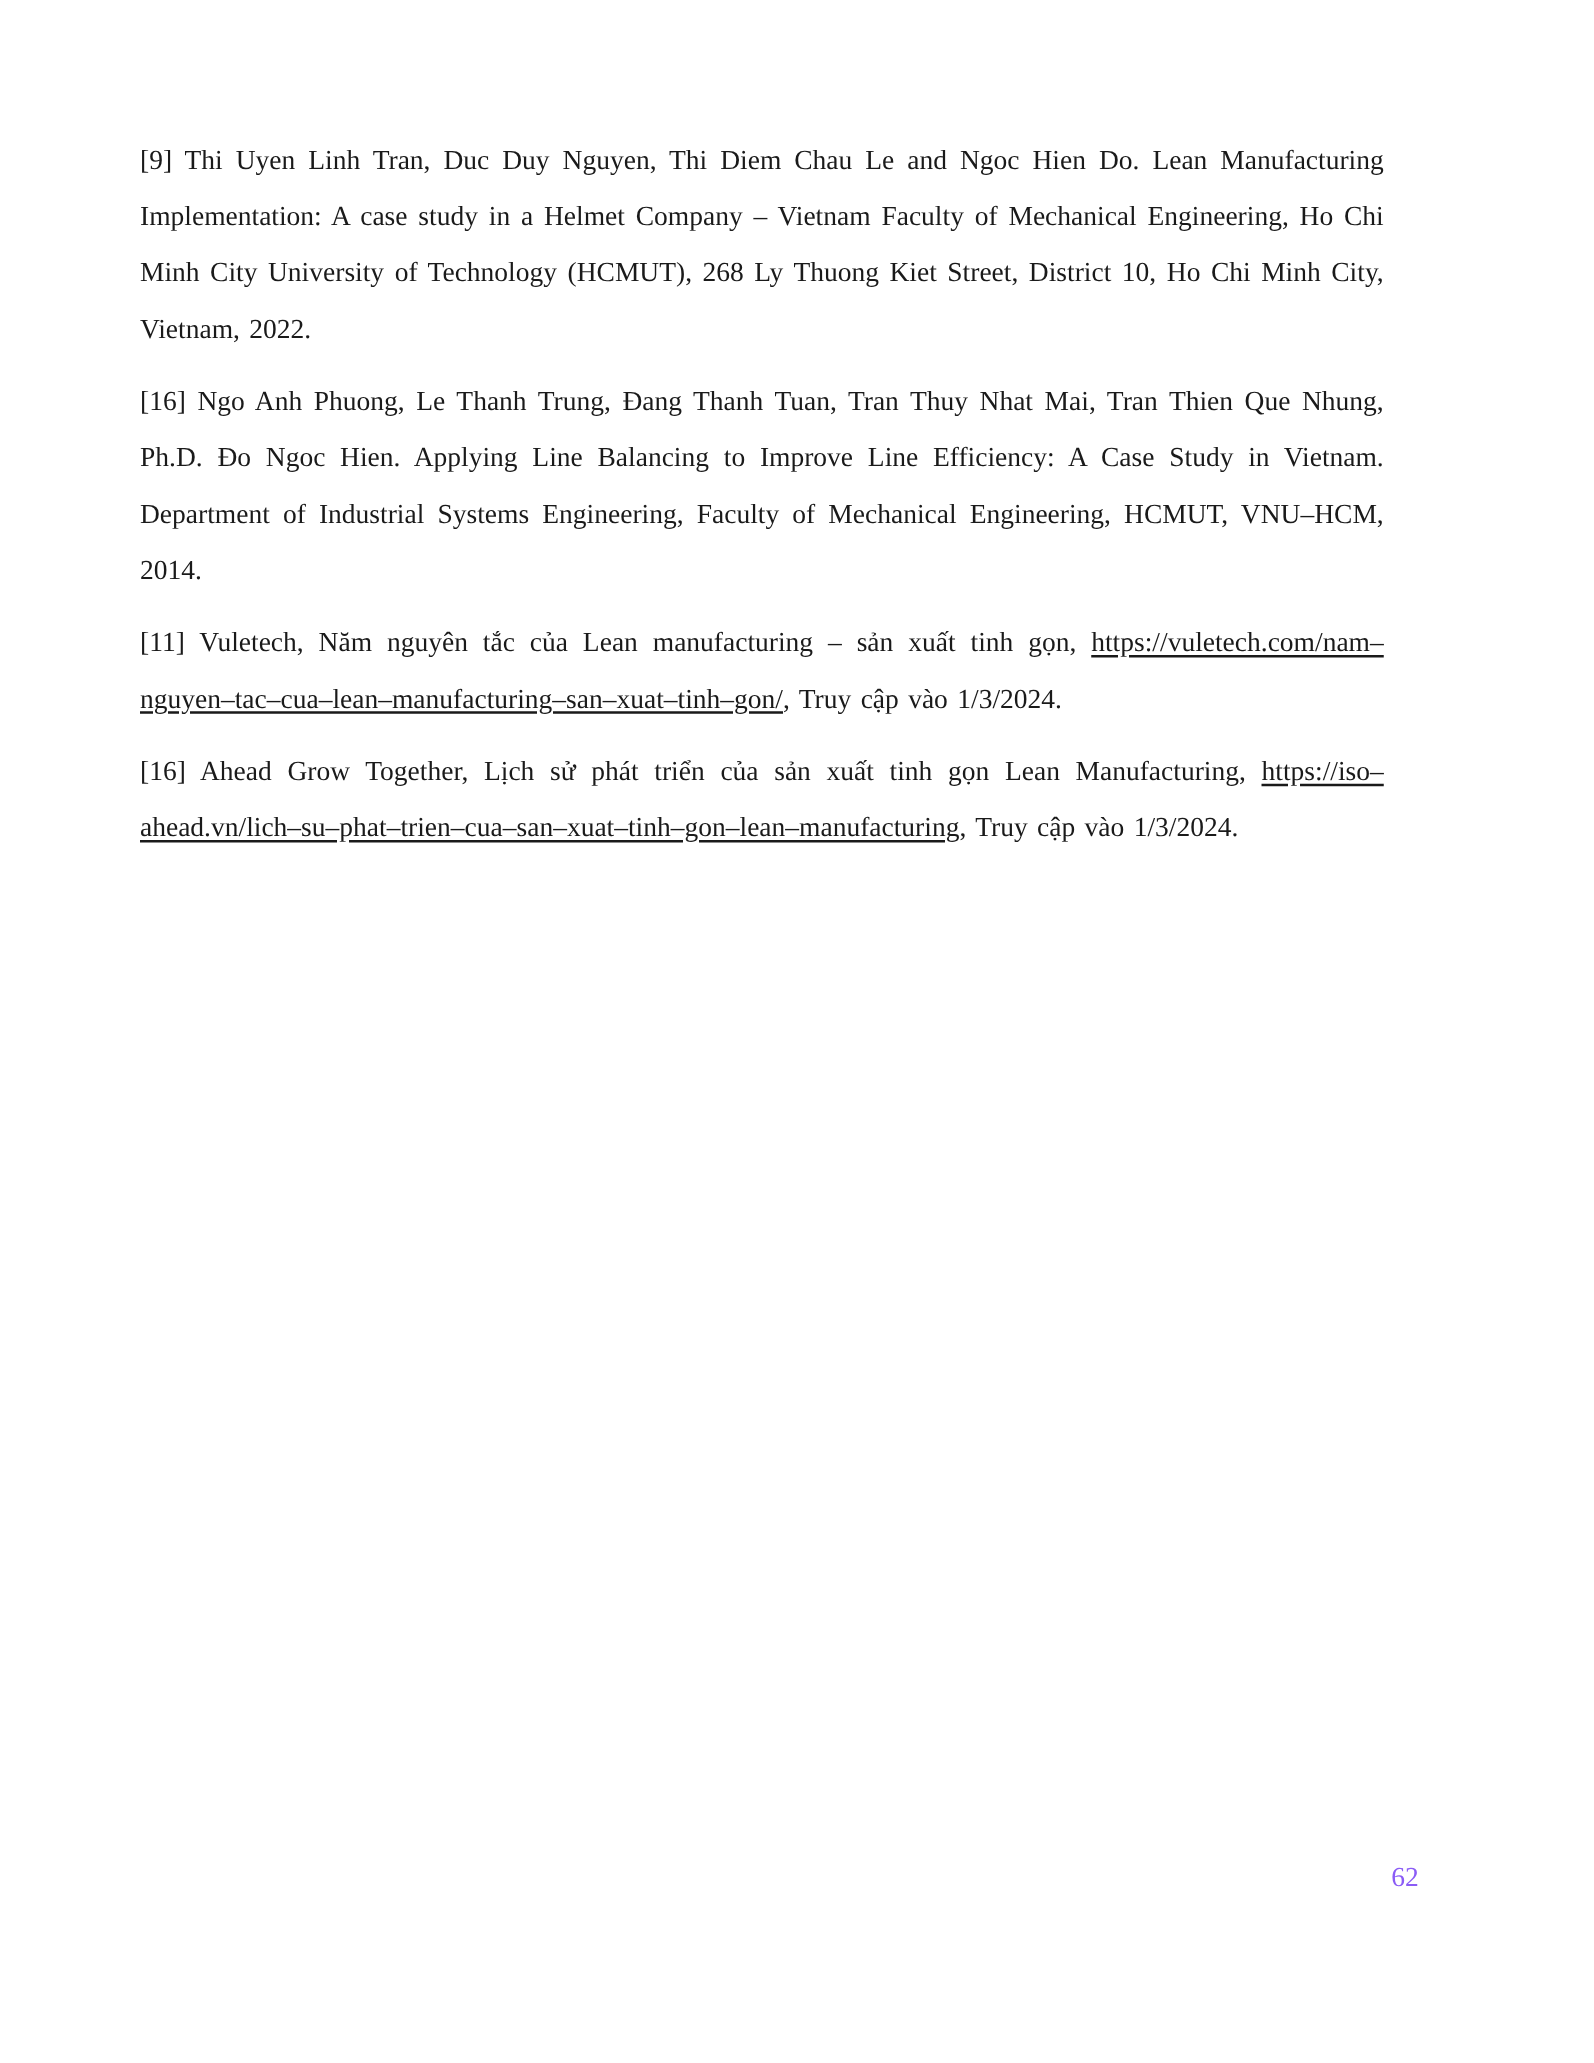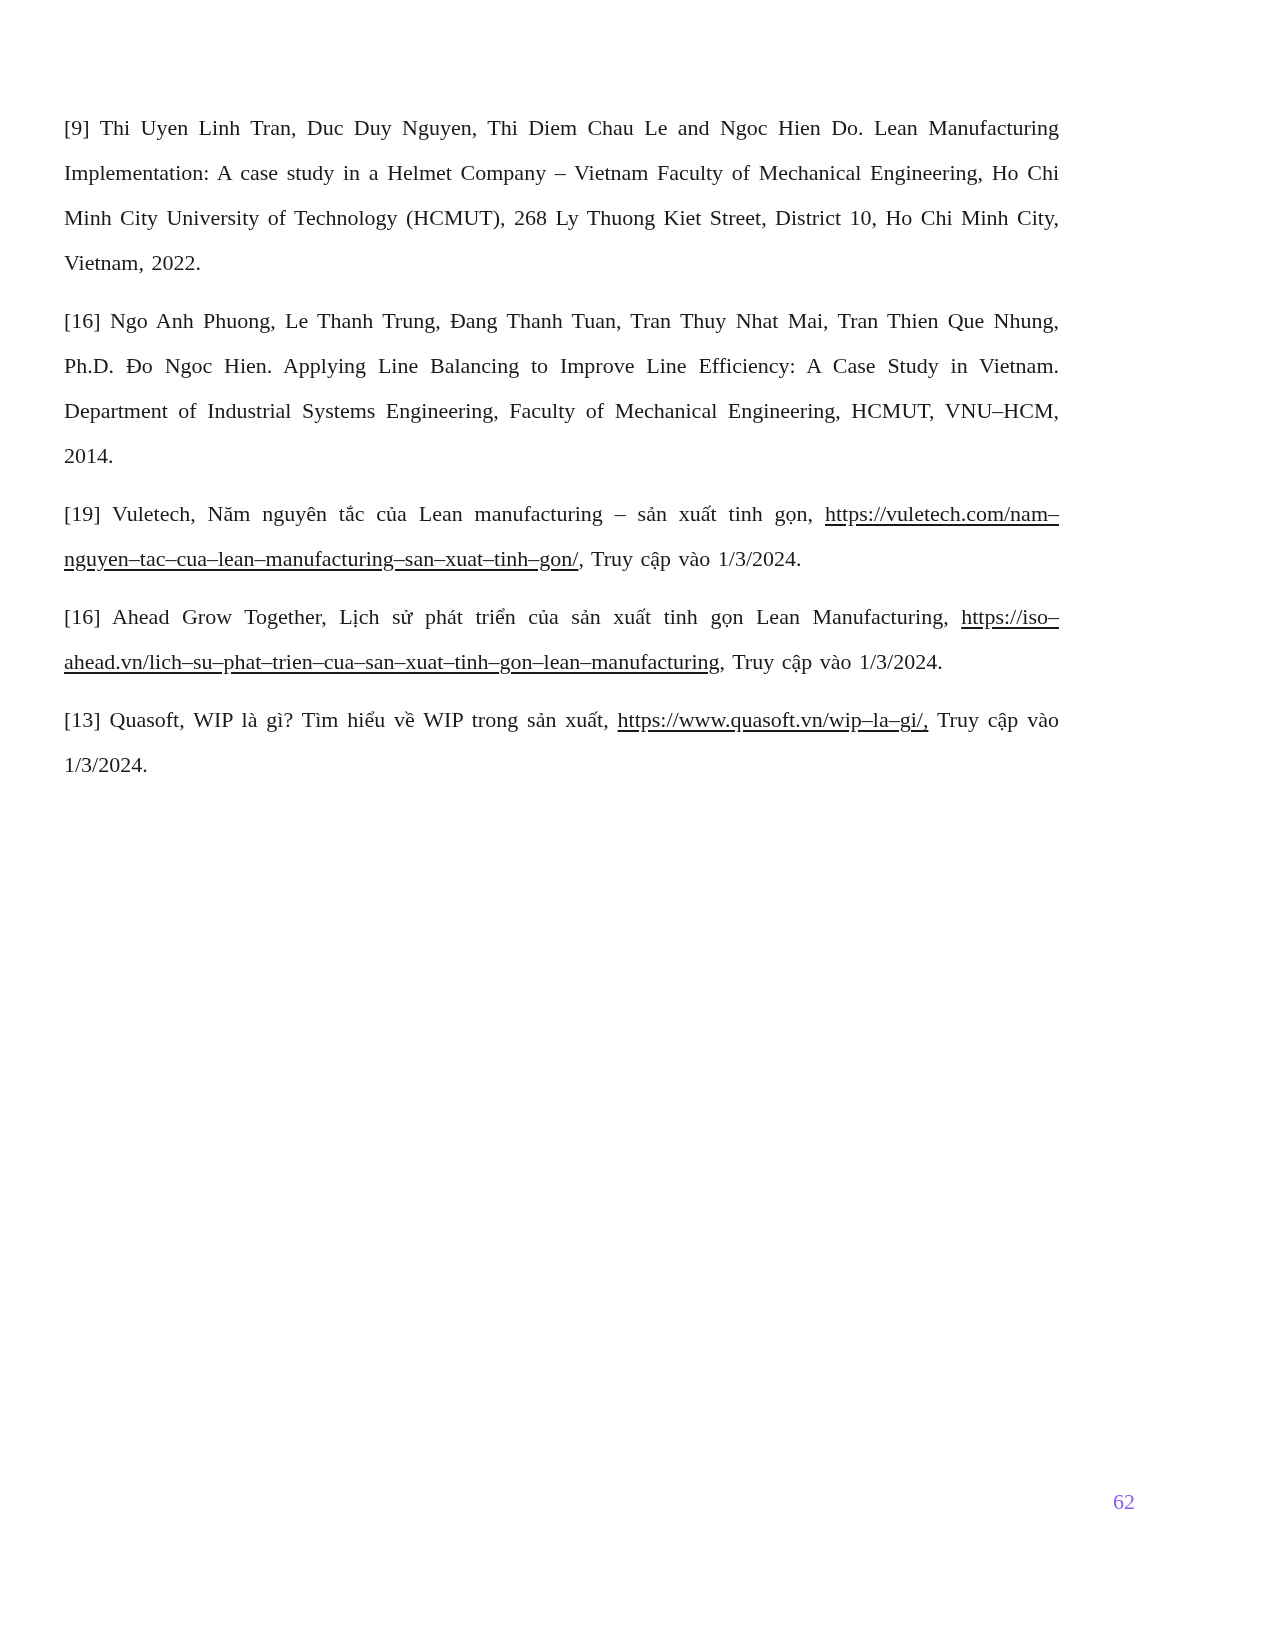--- a/index.html
+++ b/index.html
@@ -14,21 +14,21 @@
     font-family: "Liberation Serif", "DejaVu Serif", serif;
     color: #1a1a1a;
   }
   .page {
     position: absolute;
     top: 0;
     left: 0;
     width: 1275px;
     height: 1646px;
     box-sizing: border-box;
-    padding: 105px 140px 0 64px;
+    padding: 105px 140px 0 112px;
     background: #ffffff;
   }
   .refs {
     width: 995px;
   }
   p.ref {
     font-size: 22px;
     line-height: 45px;
     text-align: justify;
     margin: 0 0 13px 0;
@@ -57,28 +57,25 @@
 
     <p class="ref">
       <span>[9] Thi Uyen Linh Tran, Duc Duy Nguyen, Thi Diem Chau Le and Ngoc Hien Do. Lean Manufacturing Implementation: A case study in a Helmet Company – Vietnam Faculty of Mechanical Engineering, Ho Chi Minh City University of Technology (HCMUT), 268 Ly Thuong Kiet Street, District 10, Ho Chi Minh City, Vietnam, 2022.</span>
     </p>
 
     <p class="ref">
       <span>[16] Ngo Anh Phuong, Le Thanh Trung, Đang Thanh Tuan, Tran Thuy Nhat Mai, Tran Thien Que Nhung, Ph.D. Đo Ngoc Hien. Applying Line Balancing to Improve Line Efficiency: A Case Study in Vietnam. Department of Industrial Systems Engineering, Faculty of Mechanical Engineering, HCMUT, VNU–HCM, 2014.</span>
     </p>
 
     <p class="ref">
-      <span>[19] Vuletech, Năm nguyên tắc của Lean manufacturing – sản xuất tinh gọn, </span><a class="ref-link">https://vuletech.com/nam–nguyen–tac–cua–lean–manufacturing–san–xuat–tinh–gon/</a><span>, Truy cập vào 1/3/2024.</span>
+      <span>[11] Vuletech, Năm nguyên tắc của Lean manufacturing – sản xuất tinh gọn, </span><a class="ref-link">https://vuletech.com/nam–nguyen–tac–cua–lean–manufacturing–san–xuat–tinh–gon/</a><span>, Truy cập vào 1/3/2024.</span>
     </p>
 
     <p class="ref">
       <span>[16] Ahead Grow Together, Lịch sử phát triển của sản xuất tinh gọn Lean Manufacturing, </span><a class="ref-link">https://iso–ahead.vn/lich–su–phat–trien–cua–san–xuat–tinh–gon–lean–manufacturing</a><span>, Truy cập vào 1/3/2024.</span>
     </p>
 
-    <p class="ref">
-      <span>[13] Quasoft, WIP là gì? Tìm hiểu về WIP trong sản xuất, </span><a class="ref-link">https://www.quasoft.vn/wip–la–gi/,</a><span> Truy cập vào 1/3/2024.</span>
-    </p>
 
 
   </div>
 
   <div class="page-number">62</div>
 </div>
 
 </body></html>

